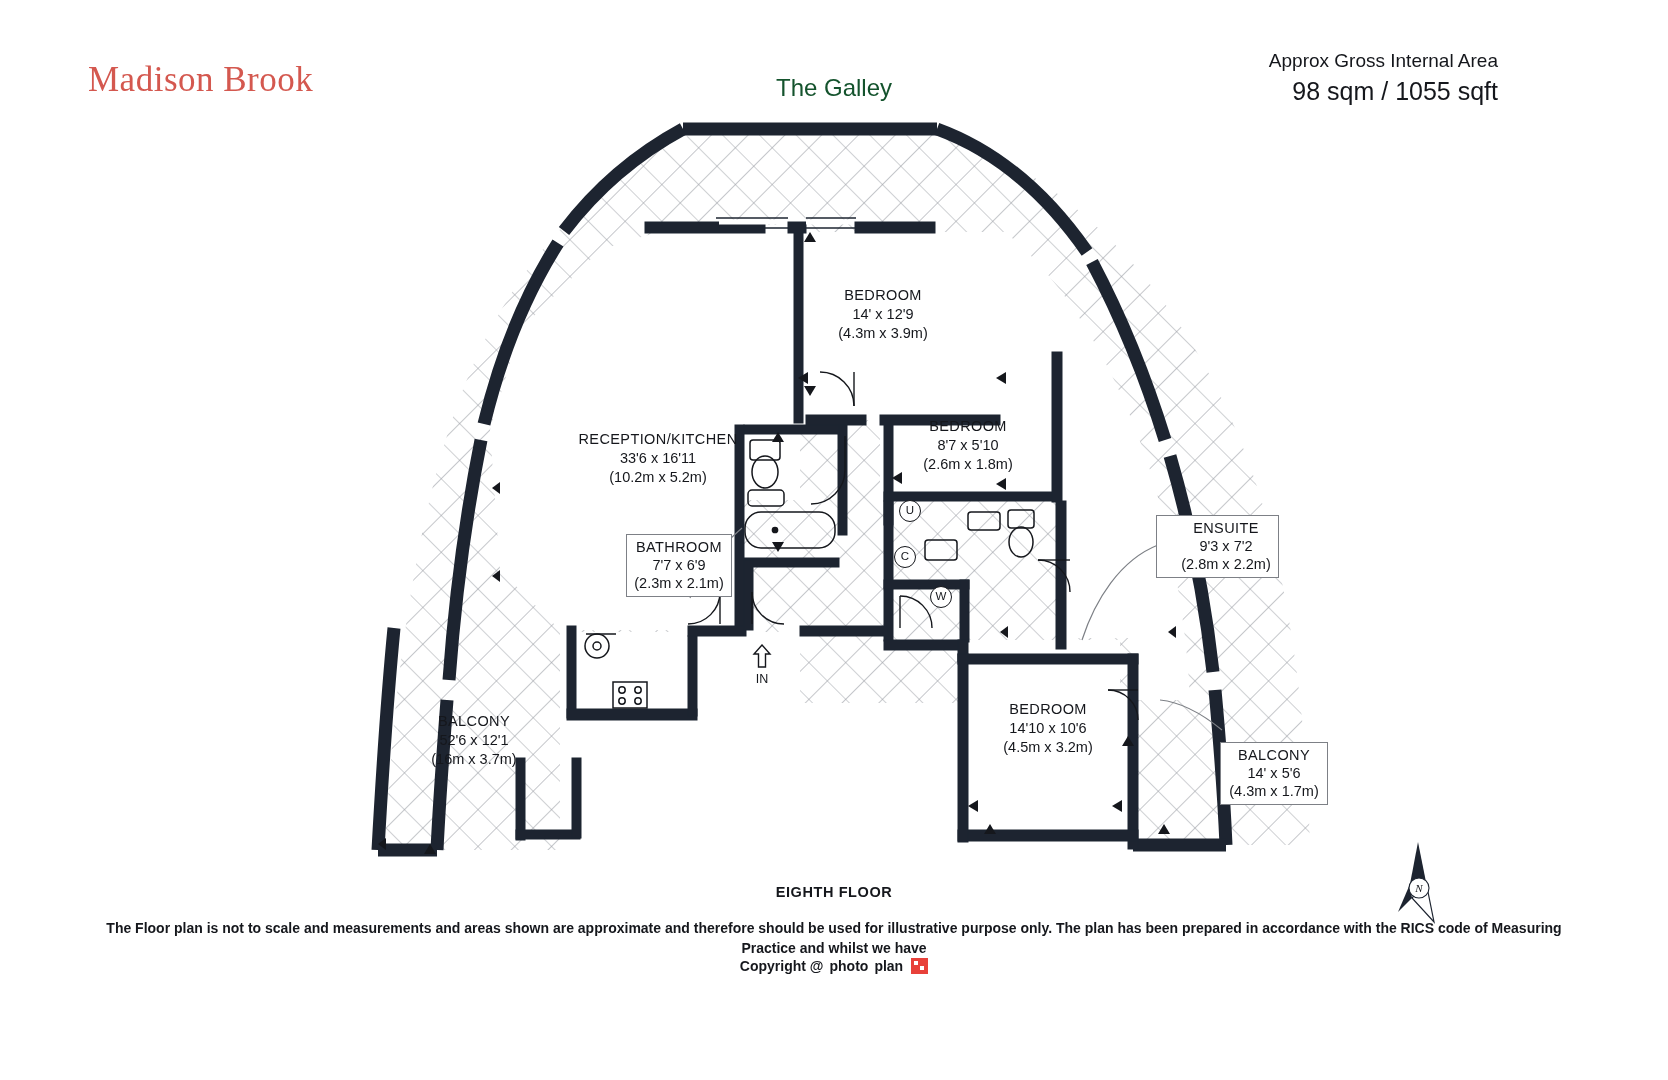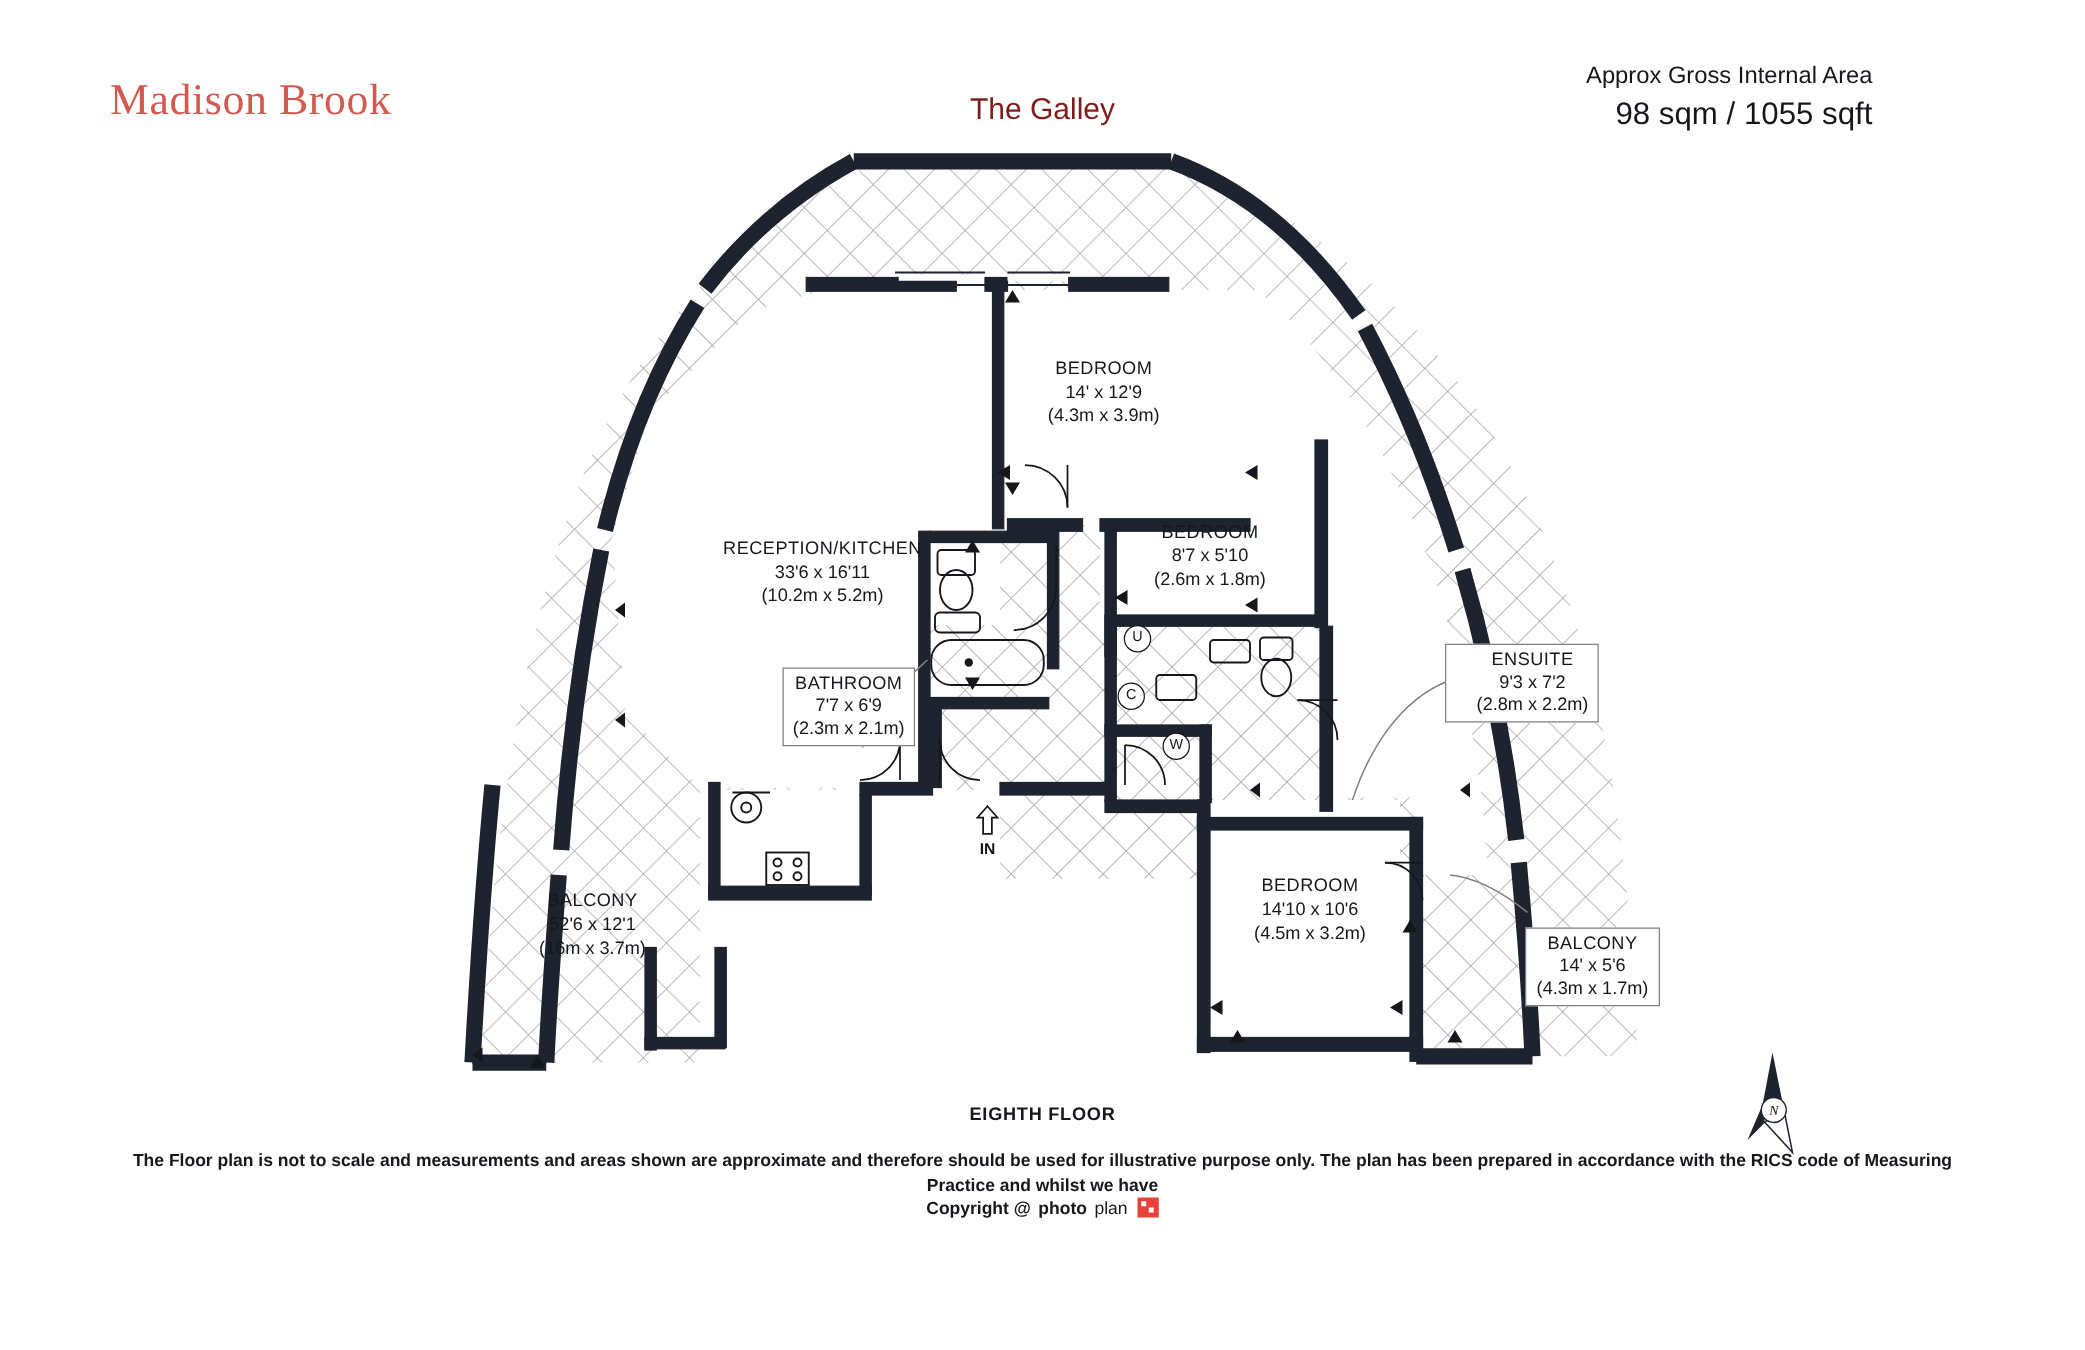--- a/index.html
+++ b/index.html
@@ -26,21 +26,21 @@
     color: #d4584f;
     white-space: nowrap;
   }
   #plan-title {
     position: absolute;
     left: 0;
     right: 0;
     top: 74px;
     text-align: center;
     font-size: 24px;
-    color: #7f1d1d;
+    color: #14532d;
   }
   #area-block {
     position: absolute;
     right: 170px;
     top: 48px;
     text-align: right;
     color: #15171c;
   }
   #area-block .area-caption {
     font-size: 19px;
@@ -109,45 +109,45 @@
     top: 958px;
     display: flex;
     justify-content: center;
     align-items: center;
     gap: 6px;
     font-size: 14px;
     font-weight: bold;
     color: #15171c;
   }
   #copyright-row .pp-photo { font-weight: bold; }
-  #copyright-row .pp-plan { font-weight: normal; }
+  #copyright-row .pp-plan { font-weight: bold; }
   #pp-mark {
     display: inline-block;
     width: 17px;
     height: 16px;
     background: #e8413a;
     position: relative;
     margin-left: 2px;
   }
   #pp-mark::before, #pp-mark::after {
     content: "";
     position: absolute;
     background: #ffffff;
   }
   #pp-mark::before { left: 3px; top: 3px; width: 4px; height: 4px; }
   #pp-mark::after  { left: 9px; top: 8px; width: 4px; height: 4px; }
 
   
   #in-marker {
     position: absolute;
-    left: 780px;
+    left: 752px;
     top: 644px;
     text-align: center;
     font-size: 12.5px;
-    font-weight: bold;
+    font-weight: normal;
     color: #15171c;
   }
   #in-arrow {
     width: 20px;
     height: 24px;
     margin: 0 auto 1px auto;
     position: relative;
   }
 
   

